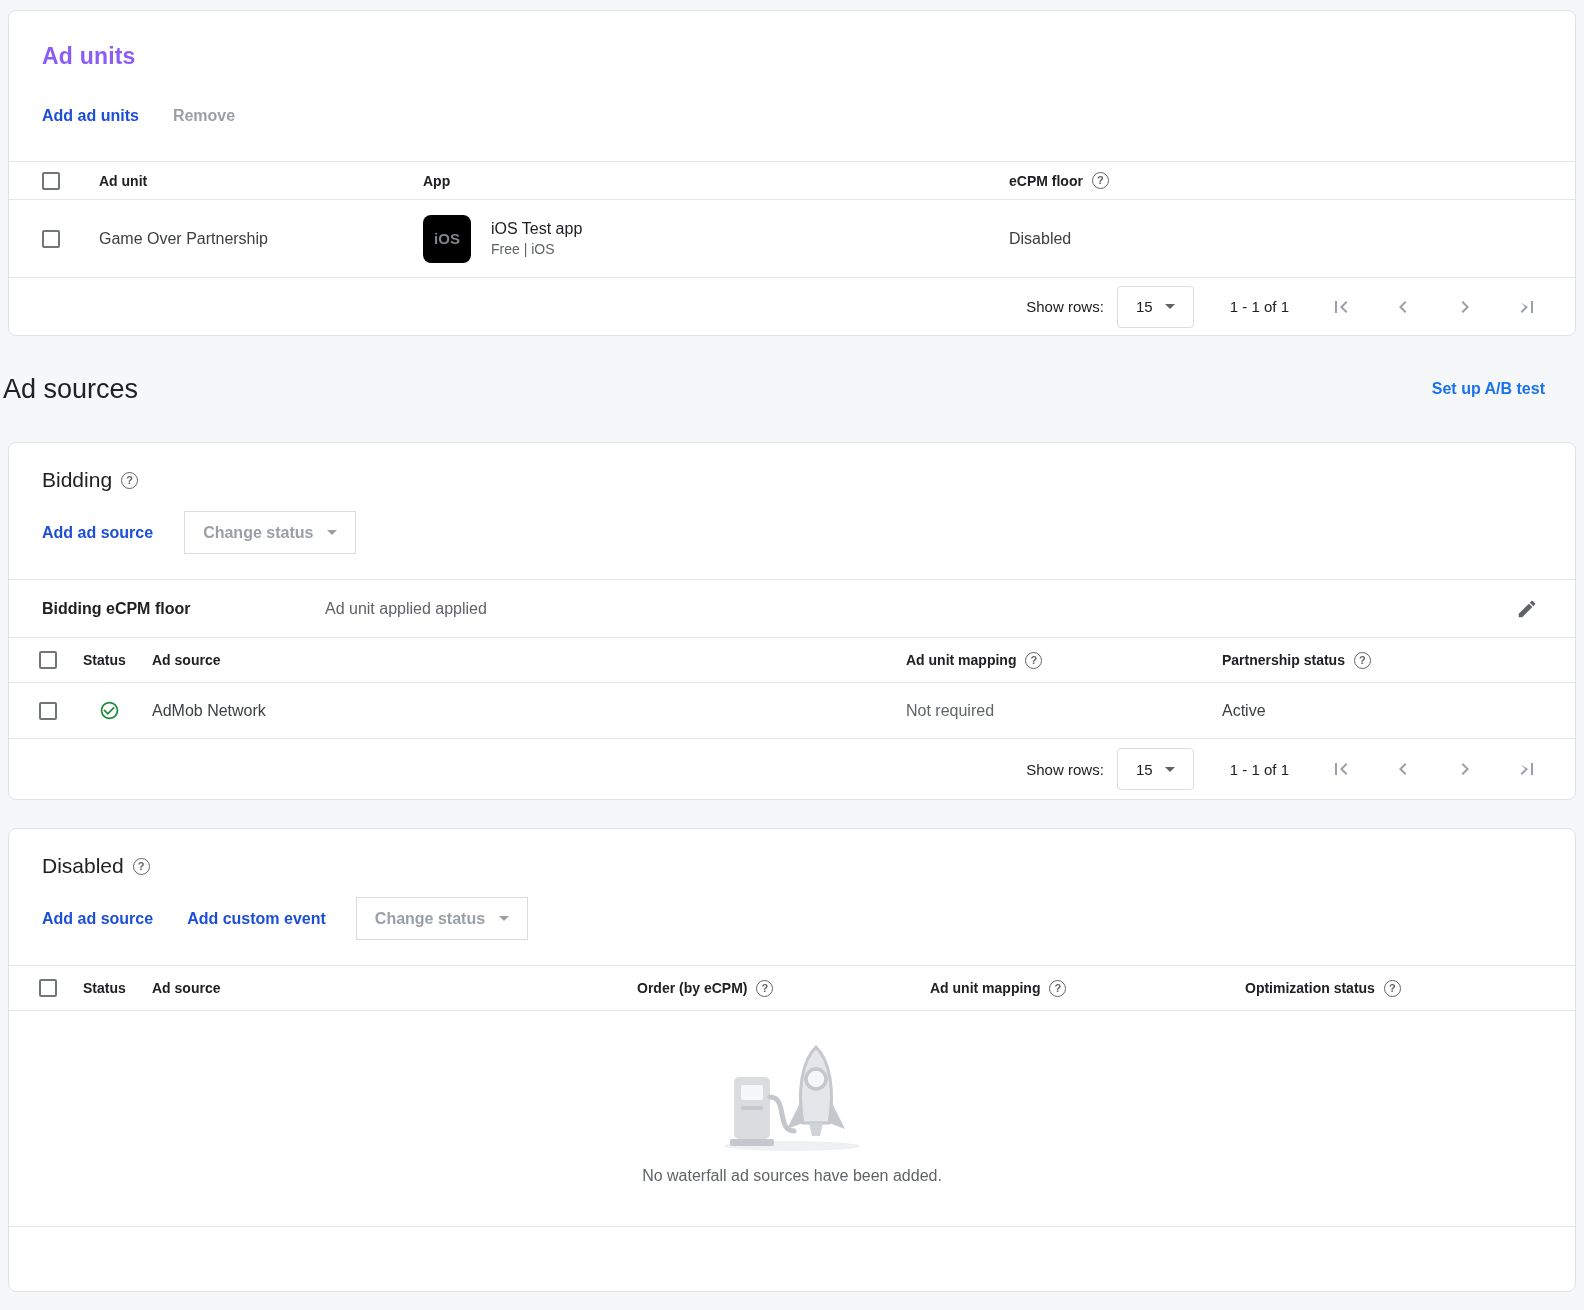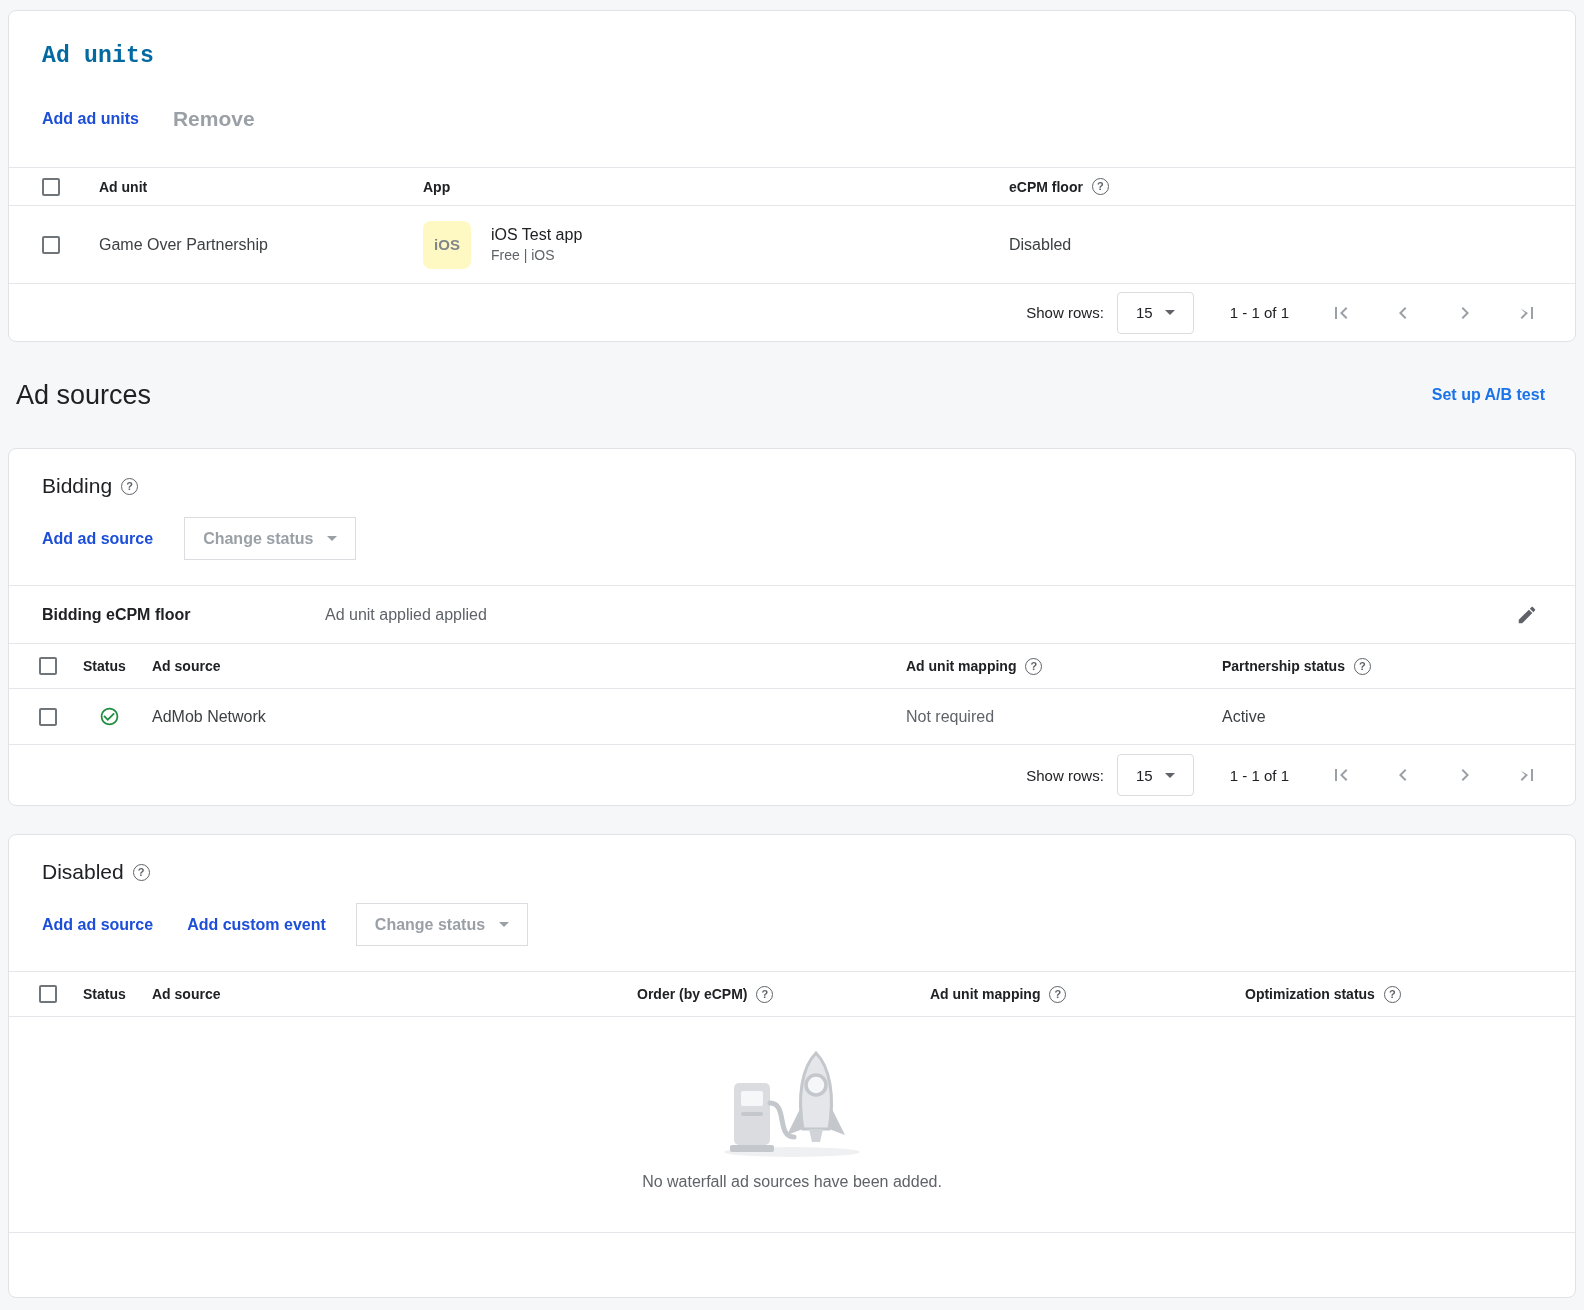--- a/index.html
+++ b/index.html
@@ -17,25 +17,25 @@
     border:1px solid #e0e2e6;
     border-radius:8px;
     margin:0 8px;
     overflow:hidden;
   }
   #ad-units-card { margin-top:10px; }
   #waterfall-card { margin-top:28px; }
 
   .card-pad { padding-left:33px; padding-right:33px; }
 
-  .au-title { padding-top:30px; font-size:23px; font-weight:700; line-height:30px; letter-spacing:.2px; color:#0369a1;font-family:Liberation Mono, monospace; }
+  .au-title { padding-top:30px; font-size:23px; font-weight:700; line-height:30px; letter-spacing:.2px; color:#8b5cf6; }
 
   .actions-row { display:flex; align-items:center; margin-top:36px; margin-bottom:36px; }
   .link { color:#1d4ed8; font-size:16px; font-weight:600; cursor:pointer; }
-  .link-disabled { color:#9aa0a6; font-size:21px; font-weight:600; margin-left:34px; cursor:default; }
+  .link-disabled { color:#9aa0a6; font-size:16px; font-weight:600; margin-left:34px; cursor:default; }
 
   .grid-row { display:grid; align-items:center; }
   .au-grid  { grid-template-columns:57px 324px 586px 1fr; padding-left:33px; padding-right:20px; }
   .bid-grid { grid-template-columns:44px 69px 754px 316px 1fr; padding-left:30px; padding-right:20px; }
   .wf-grid  { grid-template-columns:44px 69px 485px 293px 315px 1fr; padding-left:30px; padding-right:20px; }
 
   .thead { height:39px; border-top:1px solid #e5e6e9; border-bottom:1px solid #e5e6e9; font-size:14px; font-weight:700; color:#202124; }
   .th { display:flex; align-items:center; }
 
   .checkbox { width:18px; height:18px; border:2px solid #70757a; border-radius:2px; display:inline-block; cursor:pointer; background:#fff; }
@@ -43,40 +43,40 @@
   .help {
     width:17px; height:17px; border:1.5px solid #5f6368; border-radius:50%;
     display:inline-flex; align-items:center; justify-content:center;
     font-size:11px; font-weight:700; color:#5f6368; margin-left:9px; flex:none; cursor:pointer;
     line-height:1;
   }
 
   .au-row { height:78px; border-bottom:1px solid #e5e6e9; font-size:16px; color:#3c4043; }
   .app-cell { display:flex; align-items:center; }
   .app-icon {
-    width:48px; height:48px; border-radius:8px; background:#fef9c3;
+    width:48px; height:48px; border-radius:8px; background:#000000;
     display:flex; align-items:center; justify-content:center;
     font-size:15px; font-weight:700; color:#80868b; margin-right:20px; flex:none;
   }
   .app-name { font-size:16px; color:#202124; }
   .app-meta { font-size:14px; color:#5f6368; margin-top:3px; }
 
   .pagination { height:57px; display:flex; align-items:center; justify-content:flex-end; padding-right:36px; font-size:15px; color:#202124; }
   .pagination.tall { height:60px; }
   .rows-select {
     margin-left:13px; width:77px; height:42px; border:1px solid #dadce0; border-radius:4px;
     display:flex; align-items:center; justify-content:center; gap:12px; cursor:pointer; font-size:15px; background:#fff;
   }
   .caret { width:0; height:0; border-left:5px solid transparent; border-right:5px solid transparent; border-top:5px solid #5f6368; }
   .caret-dim { border-top-color:#9aa0a6; }
   .page-range { margin-left:36px; }
   .pager { display:flex; margin-left:40px; gap:38px; }
   .pager svg { display:block; cursor:pointer; }
 
-  .section-head { height:106px; display:flex; align-items:center; justify-content:space-between; padding:0 39px 0 16px; }
+  .section-head { height:106px; display:flex; align-items:center; justify-content:space-between; padding:0 39px 0 3px; }
   .section-title { font-size:27px; font-weight:400; color:#202124; }
   .ab-link { color:#1a73e8; font-size:16px; font-weight:600; cursor:pointer; }
 
   .sub-title-row { display:flex; align-items:center; padding-top:24px; }
   .sub-title { font-size:21px; font-weight:400; line-height:26px; color:#202124; }
   .src-actions { display:flex; align-items:center; margin-top:18px; margin-bottom:25px; }
   .btn-outline {
     height:43px; padding:0 18px; border:1px solid #dadce0; border-radius:0;
     display:flex; align-items:center; gap:14px; color:#9aa0a6; font-size:16px; font-weight:600;
     background:#fff; margin-left:31px; cursor:default;

